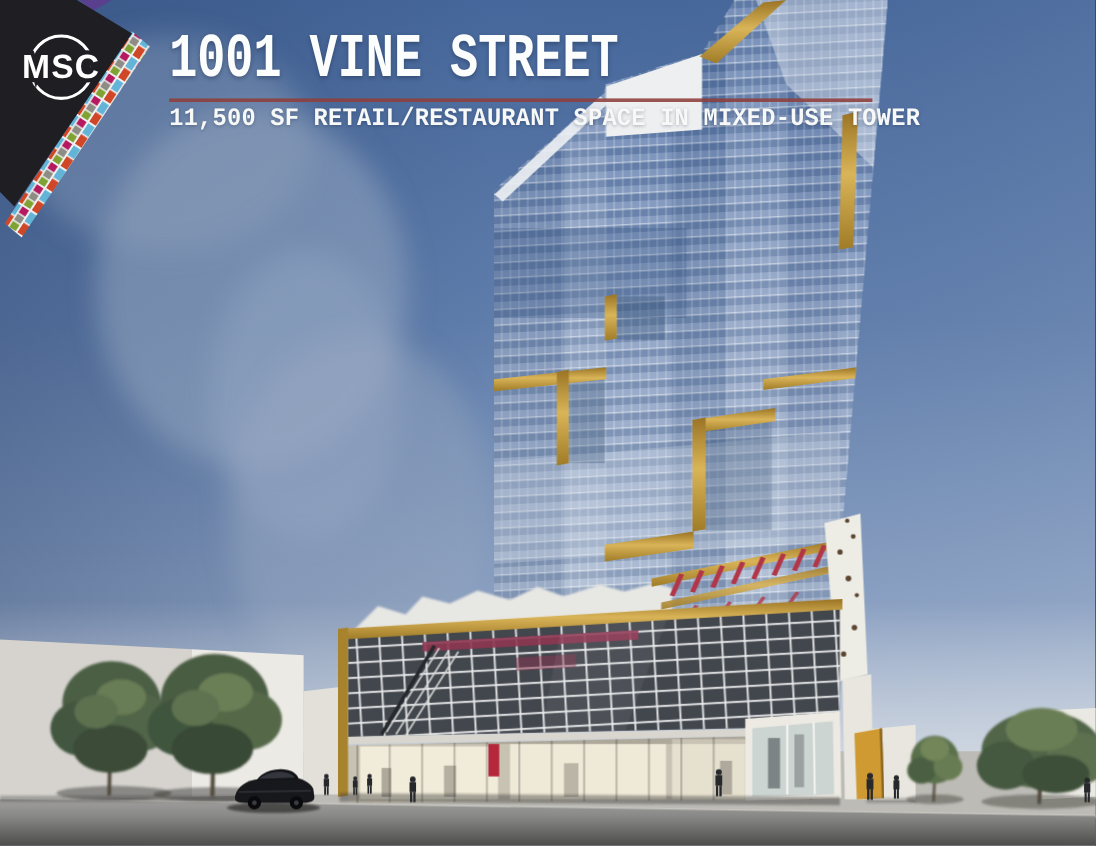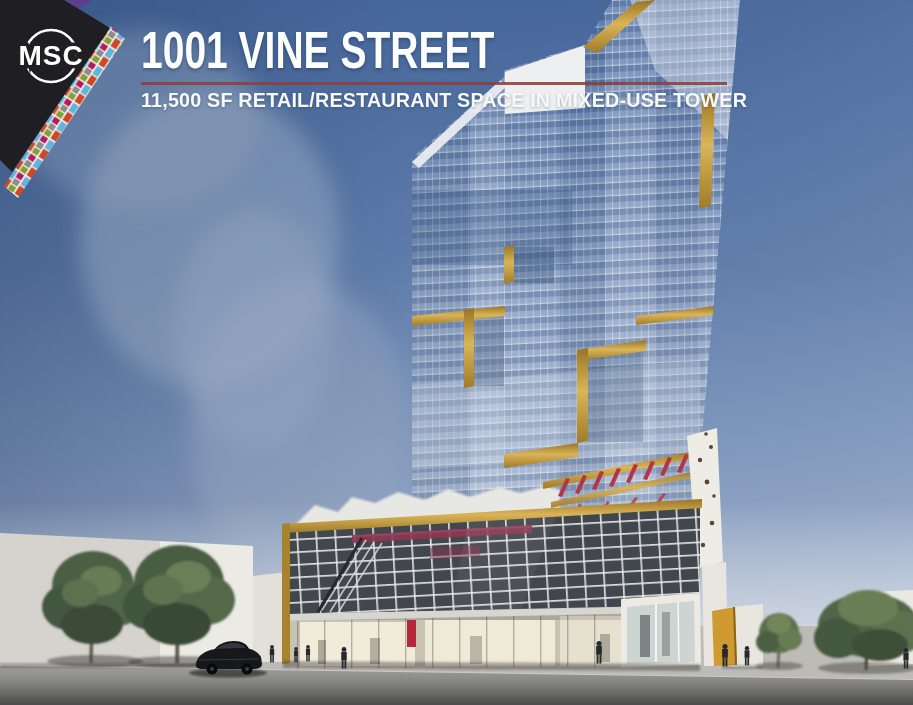--- a/index.html
+++ b/index.html
@@ -1,21 +1,21 @@
 <!DOCTYPE html>
 <html><head>
 <meta charset="utf-8">
 <style>
   html,body{margin:0;padding:0;background:#222;}
   .page{position:relative;width:913px;height:705px;overflow:hidden;
         font-family:"Liberation Sans",sans-serif;background:#46679b;}
   .page svg{display:block;}
   #scene{position:absolute;left:0;top:0;}
   #logo{position:absolute;left:0;top:0;}
-  .hdr{position:absolute;left:141px;top:24px;width:760px;pointer-events:none;}
+  .hdr{position:absolute;left:141px;top:24px;width:760px;pointer-events:none;font-family:Liberation Mono, monospace;}
   .hdr-title{
     font-size:52px;font-weight:700;color:#fcfdfd;line-height:1.0;
     white-space:nowrap;letter-spacing:0px;
     transform:scaleX(.75);transform-origin:0 0;
     text-shadow:0 2px 4px rgba(15,25,45,.35);
   }
   .hdr-rule{margin-top:6px;width:586px;height:3px;background:#8e3f3b;opacity:.88;}
   .hdr-sub{
     margin-top:3px;font-size:21px;font-weight:700;color:#f7f8f8;
     white-space:nowrap;letter-spacing:.2px;

